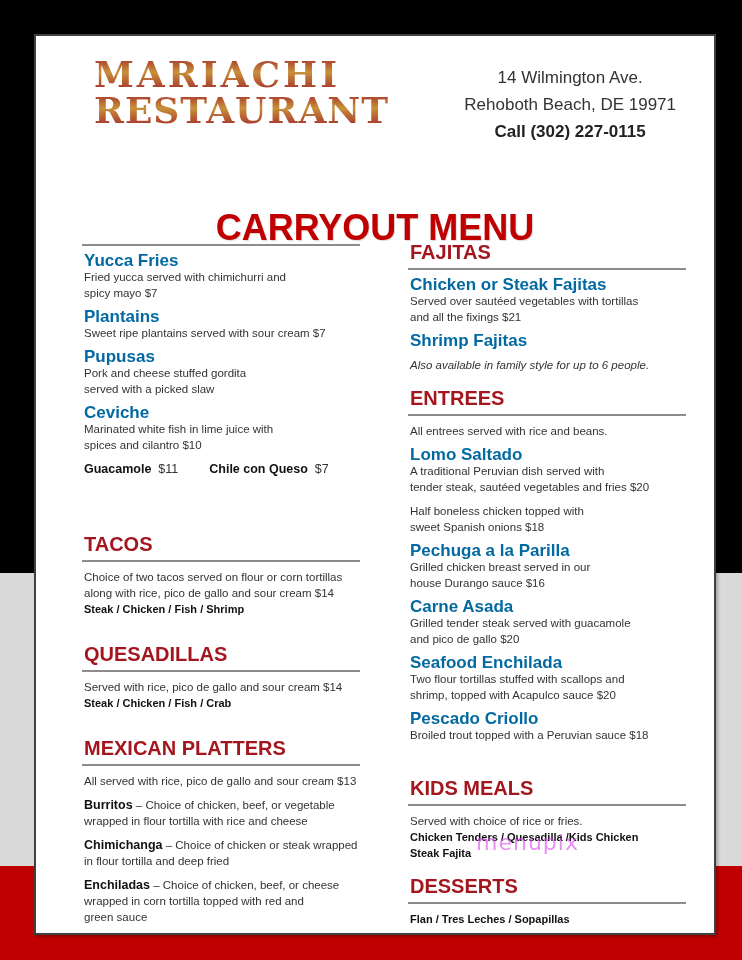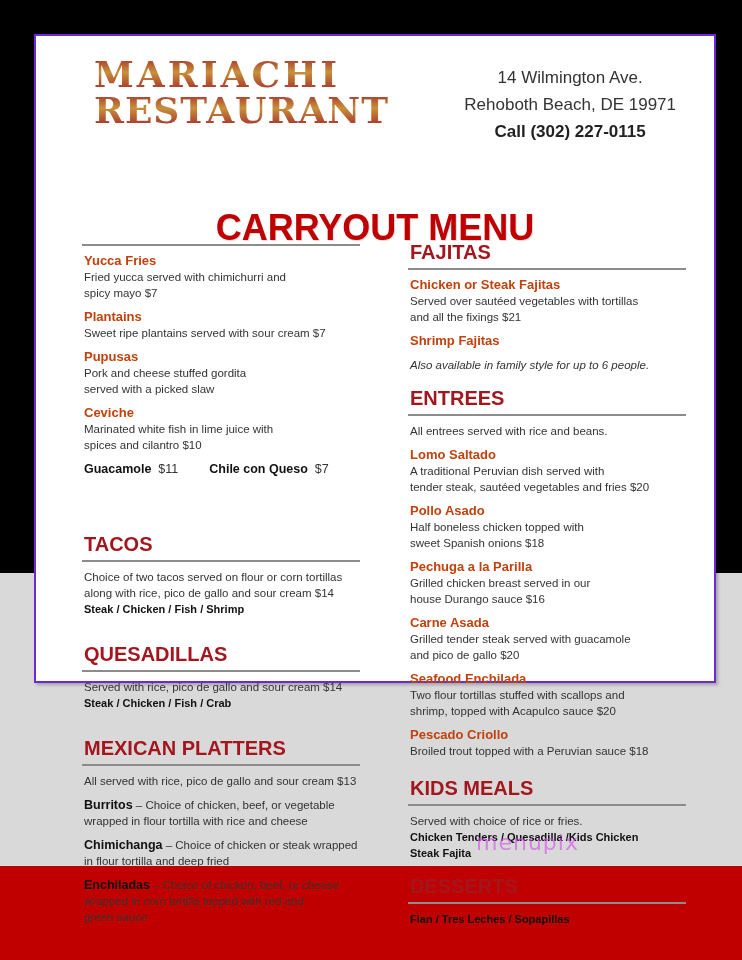--- a/index.html
+++ b/index.html
@@ -4,42 +4,42 @@
 <style>
   html, body { margin:0; padding:0; }
   body {
     width:742px; height:960px; position:relative; overflow:hidden;
     background:#000;
     font-family:"Liberation Sans", sans-serif;
   }
   .bg-gray { position:absolute; left:0; top:573px; width:742px; height:293px; background:#d9d9d9; }
   .bg-red  { position:absolute; left:0; top:866px; width:742px; height:94px; background:#c00000; }
   .card {
-    position:absolute; left:34px; top:34px; width:682px; height:649px;
-    background:#fff; border:2px solid #6d28d9; box-sizing:border-box;
+    position:absolute; left:34px; top:34px; width:682px; height:901px;
+    background:#fff; border:2px solid #404040; box-sizing:border-box;
     box-shadow: 2px 2px 3px rgba(0,0,0,0.25);
   }
   .logo { position:absolute; left:58px; top:20px; font-family:"DejaVu Serif", serif; font-weight:bold;
     color:#9b2a2f; line-height:1; letter-spacing:1px; }
   .logo .l1 { font-size:36px; display:block; letter-spacing:3px; }
   .logo .l2 { font-size:36px; display:block; margin-top:0; }
   .logo span { background: linear-gradient(180deg,#a3262b 0%,#c8913a 45%,#a3262b 100%);
      -webkit-background-clip:text; background-clip:text; color:transparent; }
   .addr { position:absolute; right:38px; top:28px; text-align:center; color:#333; font-size:17px; line-height:27px; }
   .addr .call { font-weight:bold; color:#222; }
   .title { position:absolute; left:0; width:100%; top:136px; text-align:center;
     color:#c00000; font-weight:bold; font-size:36px; letter-spacing:0px; text-shadow:1px 1px 1px rgba(0,0,0,0.15);margin-top:35px; }
   .col { position:absolute; top:0; }
   .col-left { left:46px; width:278px; }
   .col-right { left:372px; width:278px; }
   .sec { position:absolute; left:0; width:100%; }
   .sec-h { color:#a3161e; font-weight:bold; font-size:20px; line-height:24px; padding-left:2px; }
   .rule { height:2px; background:#8c8c8c; margin-top:4px; margin-bottom:7px; }
   .item { padding-left:2px; margin-bottom:8px; }
-  .iname { font-weight:bold; font-size:13px; color:#c2410c; line-height:16px; }
+  .iname { font-weight:bold; font-size:17px; color:#0369a1; line-height:16px; }
   .idesc { font-size:11.5px; color:#333; line-height:16px; }
   .note { font-size:11.5px; color:#333; line-height:16px; padding-left:2px; margin-bottom:8px; }
   .note-i { font-style:italic; }
   .bold-line { font-weight:bold; font-size:11px; color:#111; line-height:16px; padding-left:2px; }
   .inline-b { font-weight:bold; color:#111; font-size:12.5px; }
   .pair { padding-left:2px; font-size:12.5px; line-height:16px; }
   .pair .price { font-weight:normal; color:#333; }
   .watermark { position:absolute; left:476px; top:830px; font-size:22px; color:#d946ef; opacity:0.6;
      font-family:"DejaVu Sans", sans-serif; letter-spacing:1px; }
 </style>
@@ -150,21 +150,20 @@
     <div class="sec" style="top:350px;">
       <div class="sec-h">ENTREES</div>
       <div class="rule"></div>
       <div class="note">All entrees served with rice and beans.</div>
       <div class="item">
         <div class="iname">Lomo Saltado</div>
         <div class="idesc">A traditional Peruvian dish served with</div>
         <div class="idesc">tender steak, sautéed vegetables and fries  $20</div>
       </div>
       <div class="item">
-        <div class="iname">Pollo Asado</div>
         <div class="idesc">Half boneless chicken topped with</div>
         <div class="idesc">sweet Spanish onions  $18</div>
       </div>
       <div class="item">
         <div class="iname">Pechuga a la Parilla</div>
         <div class="idesc">Grilled chicken breast served in our</div>
         <div class="idesc">house Durango sauce  $16</div>
       </div>
       <div class="item">
         <div class="iname">Carne Asada</div>

